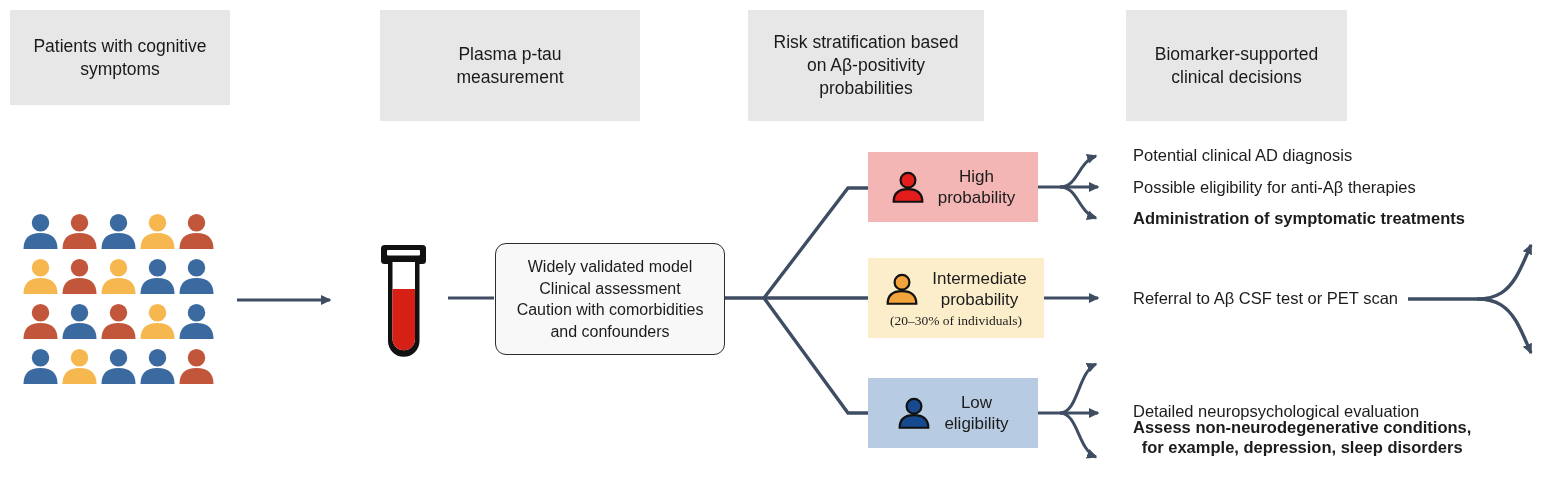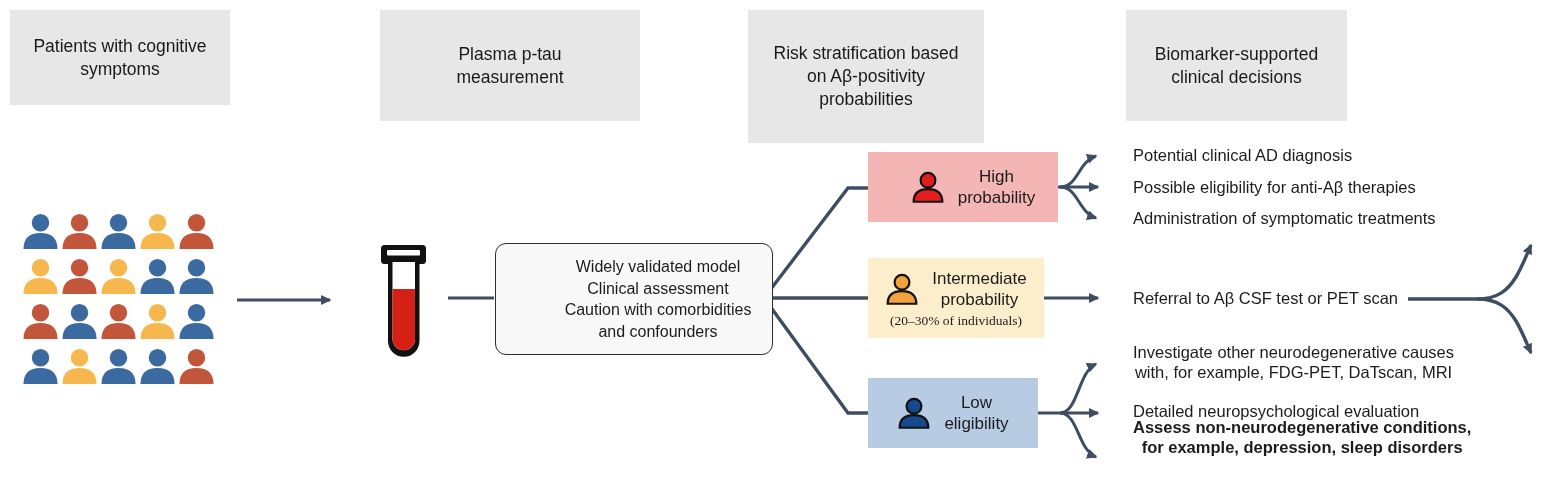--- a/index.html
+++ b/index.html
@@ -47,21 +47,21 @@
 <div id="canvas">
 
   <div class="abs header-box" style="left:10px;top:10px;width:220px;height:95px;">
     <span class="pre">Patients with cognitive
 symptoms</span>
   </div>
   <div class="abs header-box" style="left:380px;top:10px;width:260px;height:111px;">
     <span class="pre">Plasma p-tau
 measurement</span>
   </div>
-  <div class="abs header-box" style="left:748px;top:10px;width:236px;height:133px;">
+  <div class="abs header-box" style="left:748px;top:10px;width:236px;height:111px;">
     <span class="pre">Risk stratification based
 on Aβ-positivity
 probabilities</span>
   </div>
   <div class="abs header-box" style="left:1126px;top:10px;width:221px;height:111px;">
     <span class="pre">Biomarker-supported
 clinical decisions</span>
   </div>
 
   <svg id="connectors" aria-hidden="true">
@@ -182,28 +182,28 @@
     </div>
 
   <svg class="abs tube-svg" style="left:381px;top:245px;" width="45" height="118" viewBox="0 0 45 118" aria-hidden="true">
     <rect x="0" y="0" width="45" height="19" rx="3.5" fill="#111"></rect>
     <rect x="6" y="5" width="33" height="5.5" rx="1" fill="#fff"></rect>
     <path d="M7 17 L7 96 A15.5 15.5 0 0 0 38.5 96 L38.5 17 Z" fill="#111"></path>
     <path d="M11.5 17 L11.5 94 A11.25 11.25 0 0 0 34 94 L34 17 Z" fill="#fff"></path>
     <path id="tube-liquid" d="M11.5 44 L11.5 94 A11.25 11.25 0 0 0 34 94 L34 44 Z" fill="#d62015"></path>
   </svg>
 
-  <div class="abs model-box" style="left:495px;top:243px;width:228px;height:110px;padding-left:48px;">
+  <div class="abs model-box" style="left:495px;top:243px;width:228px;height:110px;">
     <span class="pre">Widely validated model
 Clinical assessment
 Caution with comorbidities
 and confounders</span>
   </div>
 
-  <div class="abs risk-box" style="left: 868px; top: 152px; width: 170px; height: 70px; background: rgb(244, 181, 181); padding-left: 20px;">
+  <div class="abs risk-box" style="left: 868px; top: 152px; width: 170px; height: 70px; background: rgb(244, 181, 181);">
     <div class="risk-main">
       <svg class="person-outline" viewBox="0 0 40 38" aria-hidden="true" style="fill: rgb(227, 28, 28);">
         <path d="M3 36.5 Q3 21.5 20 21.5 Q37 21.5 37 36.5 Z"></path>
         <circle cx="20" cy="11" r="8.8"></circle>
       </svg>
       <span class="risk-label pre">High
 probability</span>
     </div>
   </div>
 
@@ -225,23 +225,21 @@
         <path d="M3 36.5 Q3 21.5 20 21.5 Q37 21.5 37 36.5 Z"></path>
         <circle cx="20" cy="11" r="8.8"></circle>
       </svg>
       <span class="risk-label pre">Low
 eligibility</span>
     </div>
   </div>
 
   <div class="abs outcome" style="left:1133px;top:155px;">Potential clinical AD diagnosis</div>
   <div class="abs outcome" style="left:1133px;top:187px;">Possible eligibility for anti-Aβ therapies</div>
-  <div class="abs outcome" style="left:1133px;top:218px;">Administration of symptomatic treatments</div>
+  <div class="abs outcome" style="left:1133px;top:218px;font-weight:bold;">Administration of symptomatic treatments</div>
 
   <div class="abs outcome" style="left:1133px;top:298px;">Referral to Aβ CSF test or PET scan</div>
 
-  <div class="abs outcome center pre" style="left:1133px;top:362px;">Investigate other neurodegenerative causes
-with, for example, FDG-PET, DaTscan, MRI</div>
   <div class="abs outcome" style="left:1133px;top:411px;">Detailed neuropsychological evaluation</div>
   <div class="abs outcome center pre" style="left:1133px;top:437px;font-weight:bold;">Assess non-neurodegenerative conditions,
 for example, depression, sleep disorders</div>
 
 </div>
 
 </body></html>

